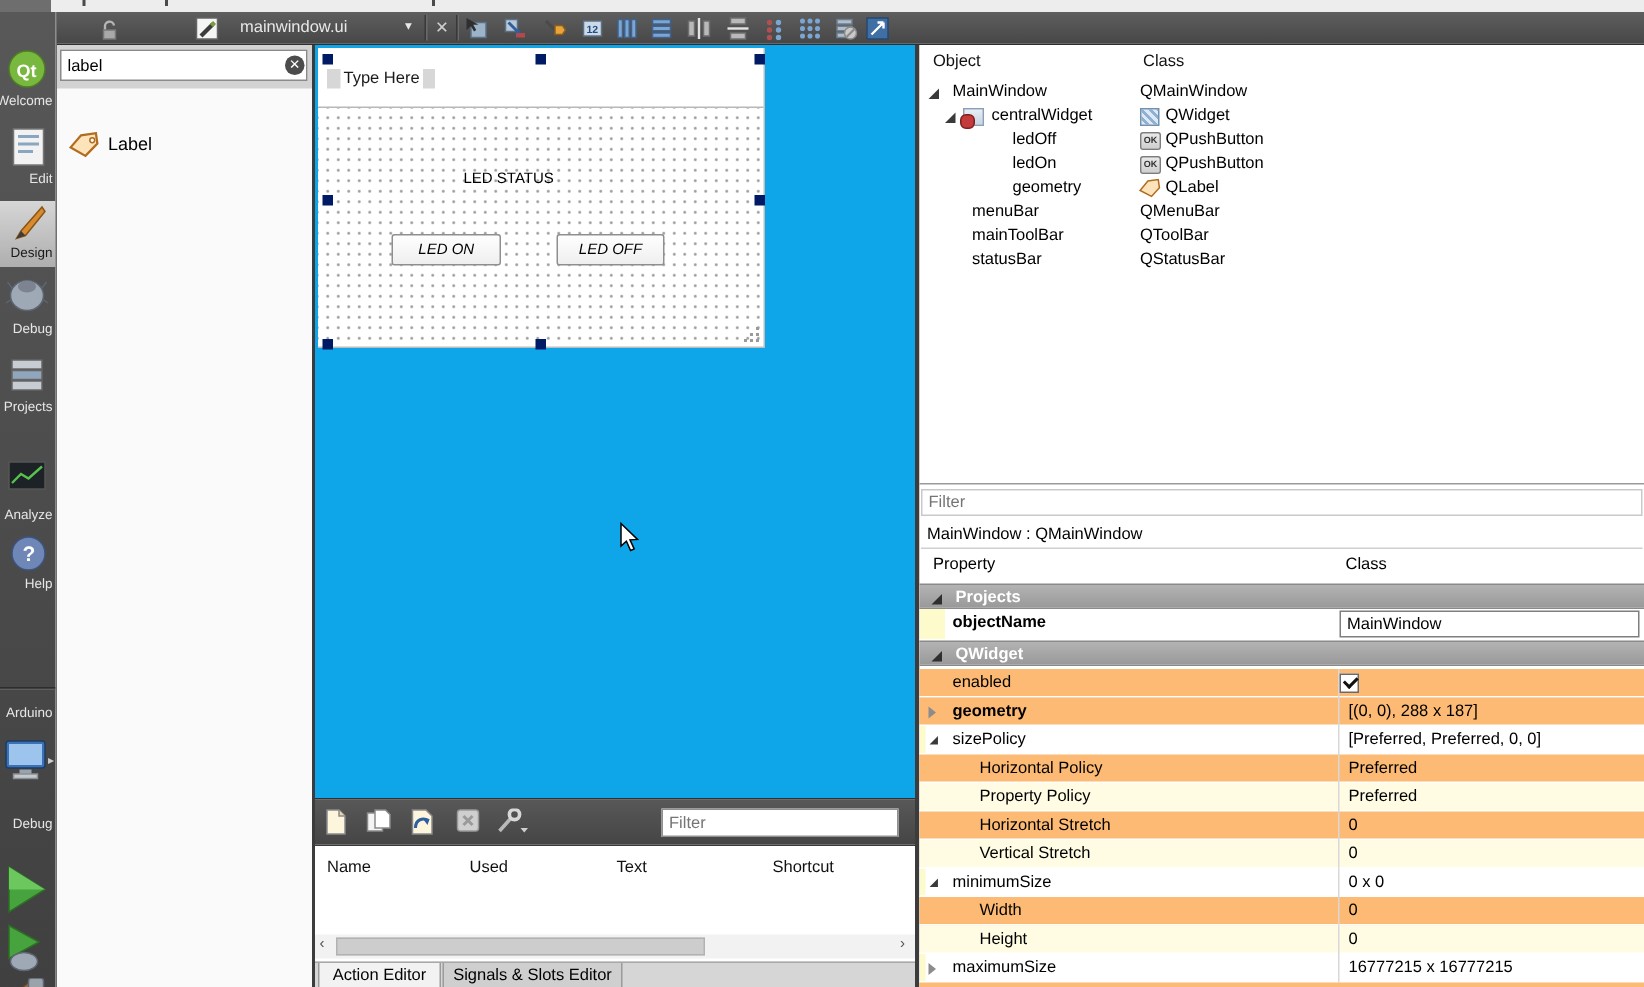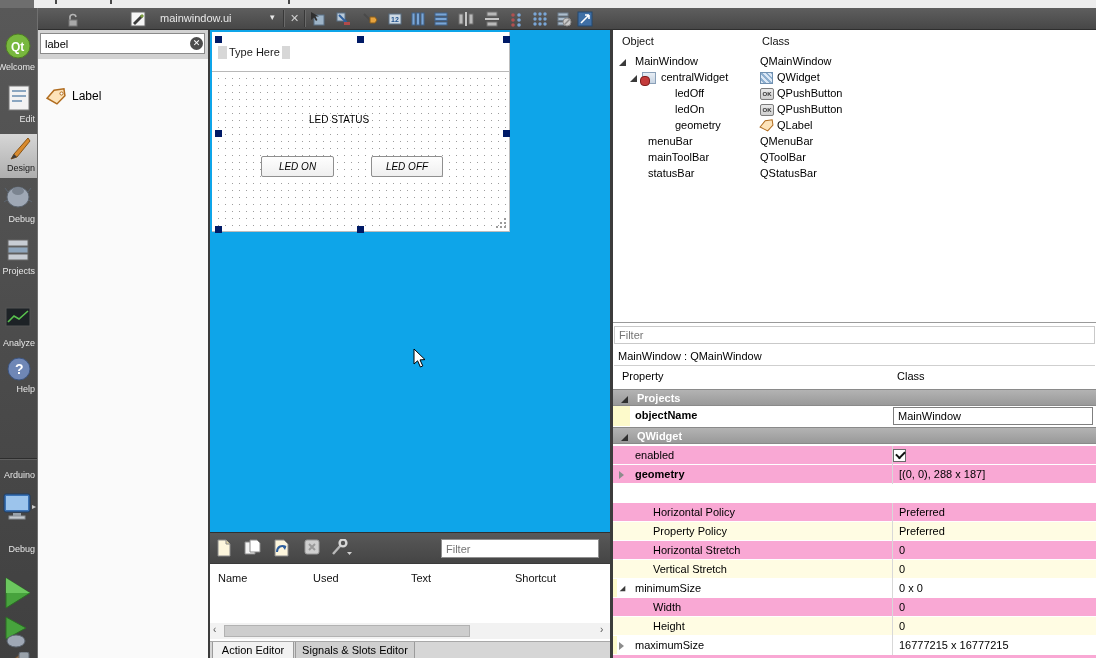--- a/index.html
+++ b/index.html
@@ -110,21 +110,21 @@
     font-size:11px; color:#9a9a9a; padding:1px 4px; background:#fff; font-family:"Liberation Sans",sans-serif; }
   #pe-objbar { position:absolute; left:1px; top:24px; width:481px; height:19px; background:#fff;
     border-bottom:1px solid #cfcfcf; font-size:11px; padding:3px 0 0 4px; }
   .pe-colhead { position:absolute; top:47px; font-size:11px; }
   .pe-section { position:absolute; left:0; width:483px; height:17px;
     background:linear-gradient(#b3b3b3,#999999); color:#fff; font-weight:bold;
     border-top:1px solid #8a8a8a; border-bottom:1px solid #8a8a8a; }
   .pe-section .stext { position:absolute; left:24px; top:2px; }
   .pe-section .tri-open { position:absolute; left:8px; top:6px; border-bottom-color:#2f2f2f; }
   .prow { position:absolute; left:0; width:483px; height:19px; border-bottom:1px solid #fff; }
-  .prow.y1 { background:#f9a8d4; }
+  .prow.y1 { background:#fdba74; }
   .prow.y2 { background:#fffce3; }
   .prow.w  { background:#ffffff; box-shadow:inset 4px 0 0 #fdfacb; }
   .prow .pname { position:absolute; left:22px; top:3px; }
   .prow .pname.ind { left:40px; }
   .prow .pval { position:absolute; left:279px; top:3px; right:0; border-left:1px solid #d8d8d8;
     padding-left:6px; top:0; padding-top:3px; height:19px; }
   .prow .arrow { position:absolute; left:6px; top:6px; }
   .bold { font-weight:bold; }
   #objname-row { background:#fff; box-shadow:inset 17px 0 0 #fdfacb; height:21px; }
   #objname-edit { position:absolute; left:280px; top:1px; width:200px; height:18px; background:#fff;
@@ -553,20 +553,25 @@
     <div class="prow y1" style="top:123px">
       <span class="pname">enabled</span>
       <span class="pval"></span>
       <span class="checkbox"></span>
     </div>
     <div class="prow y1" style="top:142px">
       <span class="arrow tri-closed"></span>
       <span class="pname bold">geometry</span>
       <span class="pval">[(0, 0), 288 x 187]</span>
     </div>
+    <div class="prow w" style="top:161px">
+      <span class="arrow tri-open" style="transform:scale(.8)"></span>
+      <span class="pname">sizePolicy</span>
+      <span class="pval">[Preferred, Preferred, 0, 0]</span>
+    </div>
     <div class="prow y1" style="top:180px">
       <span class="pname ind">Horizontal Policy</span>
       <span class="pval">Preferred</span>
     </div>
     <div class="prow y2" style="top:199px">
       <span class="pname ind">Property Policy</span>
       <span class="pval">Preferred</span>
     </div>
     <div class="prow y1" style="top:218px">
       <span class="pname ind">Horizontal Stretch</span>

